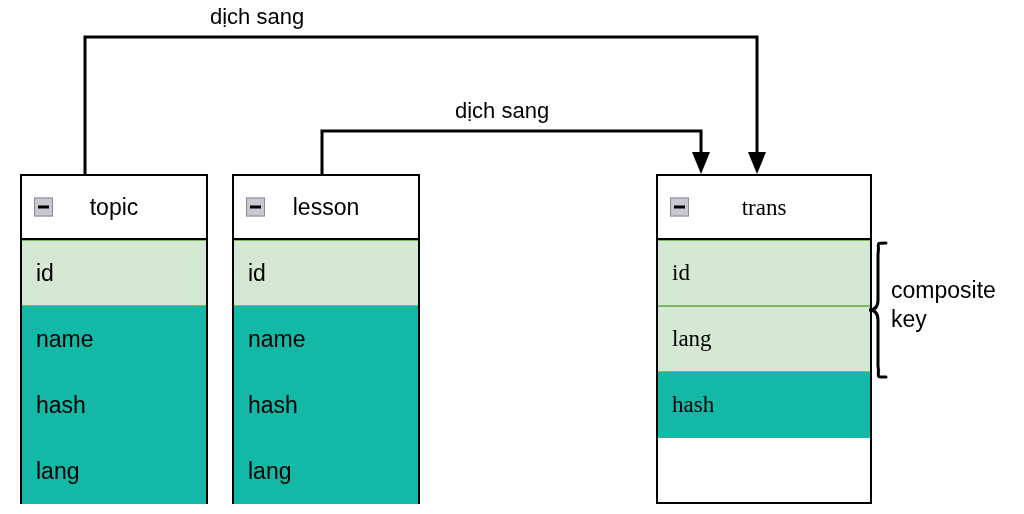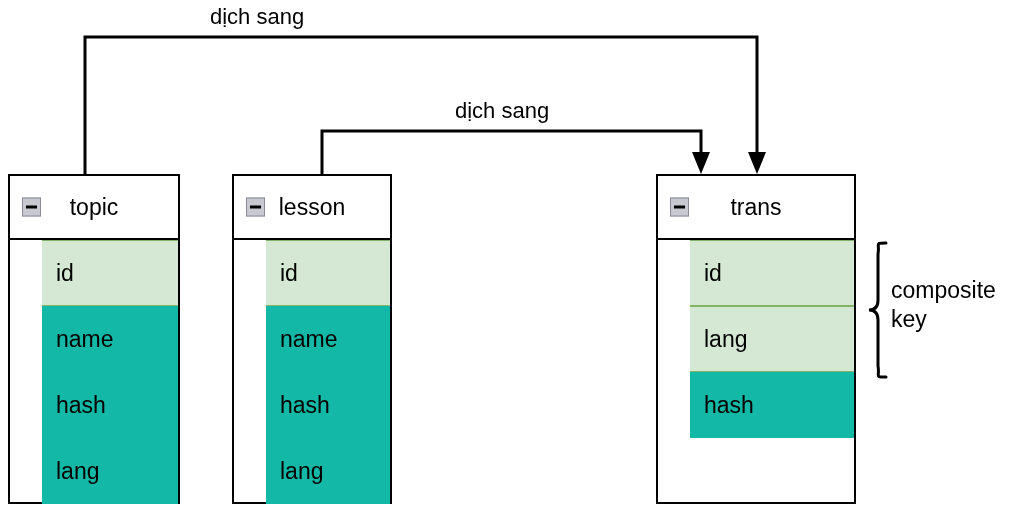--- a/index.html
+++ b/index.html
@@ -45,23 +45,23 @@
     top: 100px;
   }
 
   
   .entity {
     position: absolute;
     box-sizing: border-box;
     border: 2px solid #000000;
     background: #ffffff;
   }
-  #entity-topic  { left: 8px;   top: 174px; width: 172px; height: 330px; }
-  #entity-lesson { left: 232px; top: 174px; width: 160px; height: 330px; }
-  #entity-trans  { left: 656px; top: 174px; width: 200px; height: 330px; }
+  #entity-topic  { left: 20px;   top: 174px; width: 188px; height: 330px; }
+  #entity-lesson { left: 232px; top: 174px; width: 188px; height: 330px; }
+  #entity-trans  { left: 656px; top: 174px; width: 216px; height: 330px; font-family: Liberation Serif, serif; }
 
   .entity-header {
     position: relative;
     height: 64px;
     box-sizing: border-box;
     border-bottom: 2px solid #000000;
     display: flex;
     align-items: center;
     justify-content: center;
     background: #ffffff;
@@ -90,21 +90,20 @@
   .collapse-icon::before {
     content: "";
     display: block;
     width: 11px;
     height: 3px;
     background: #000000;
   }
 
   .entity-rows {
     display: block;
-    margin-left: 32px;
   }
   .row {
     box-sizing: border-box;
     height: 66px;
     display: flex;
     align-items: center;
     padding-left: 14px;
     font-size: 23px;
     color: #000000;
     background: #14b8a6;

